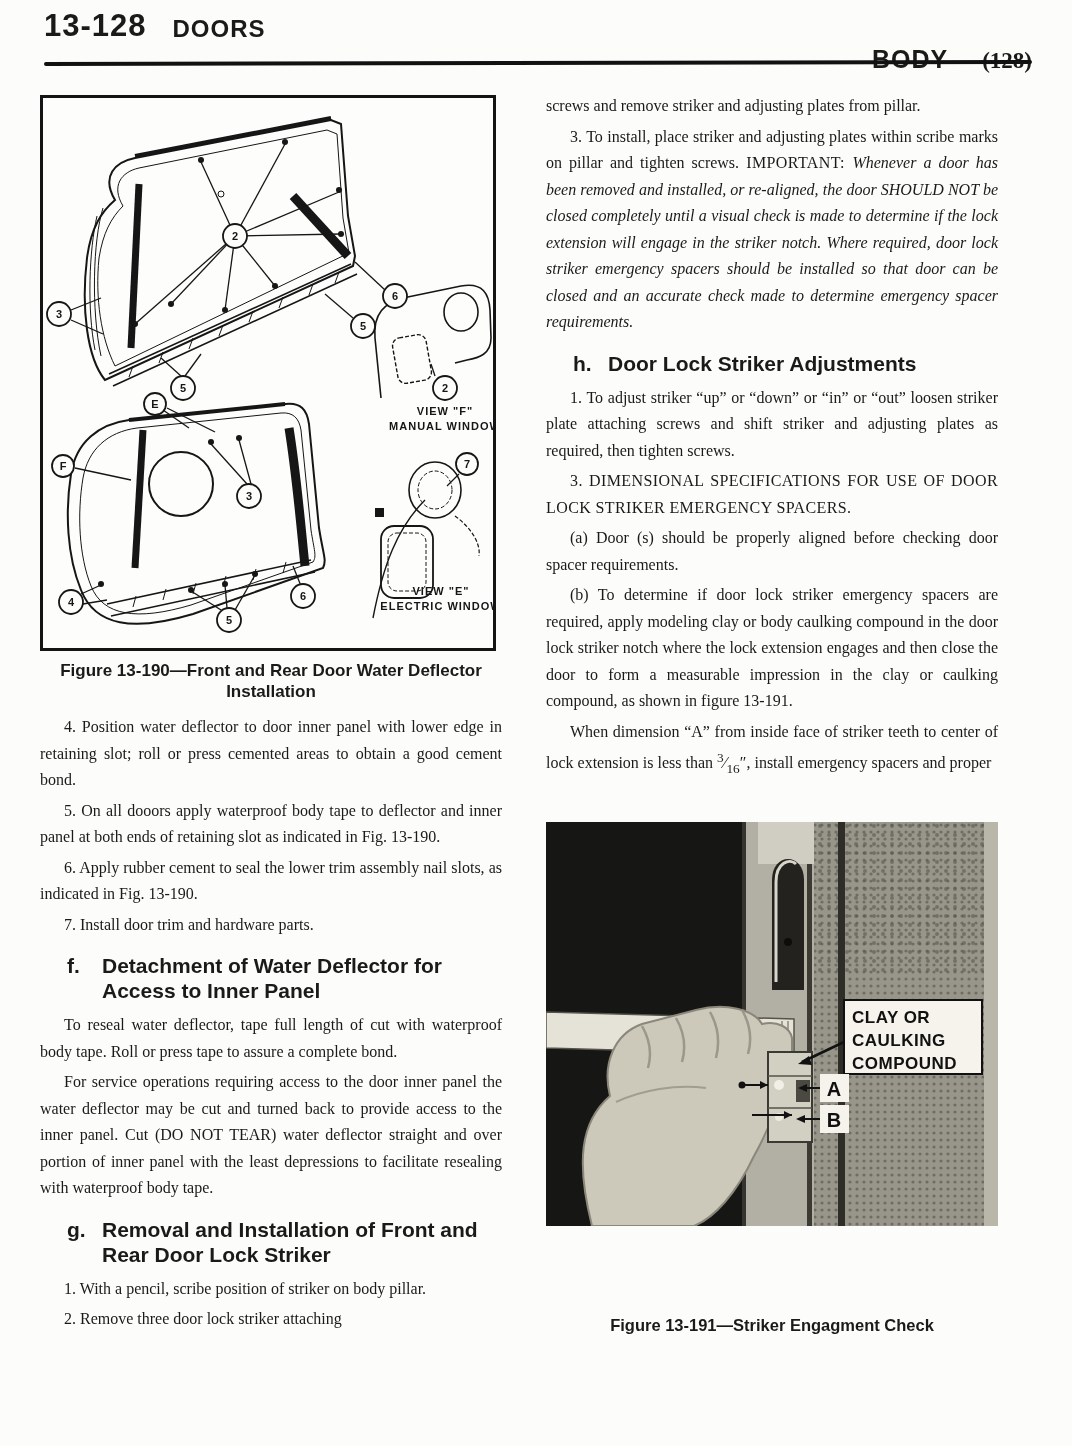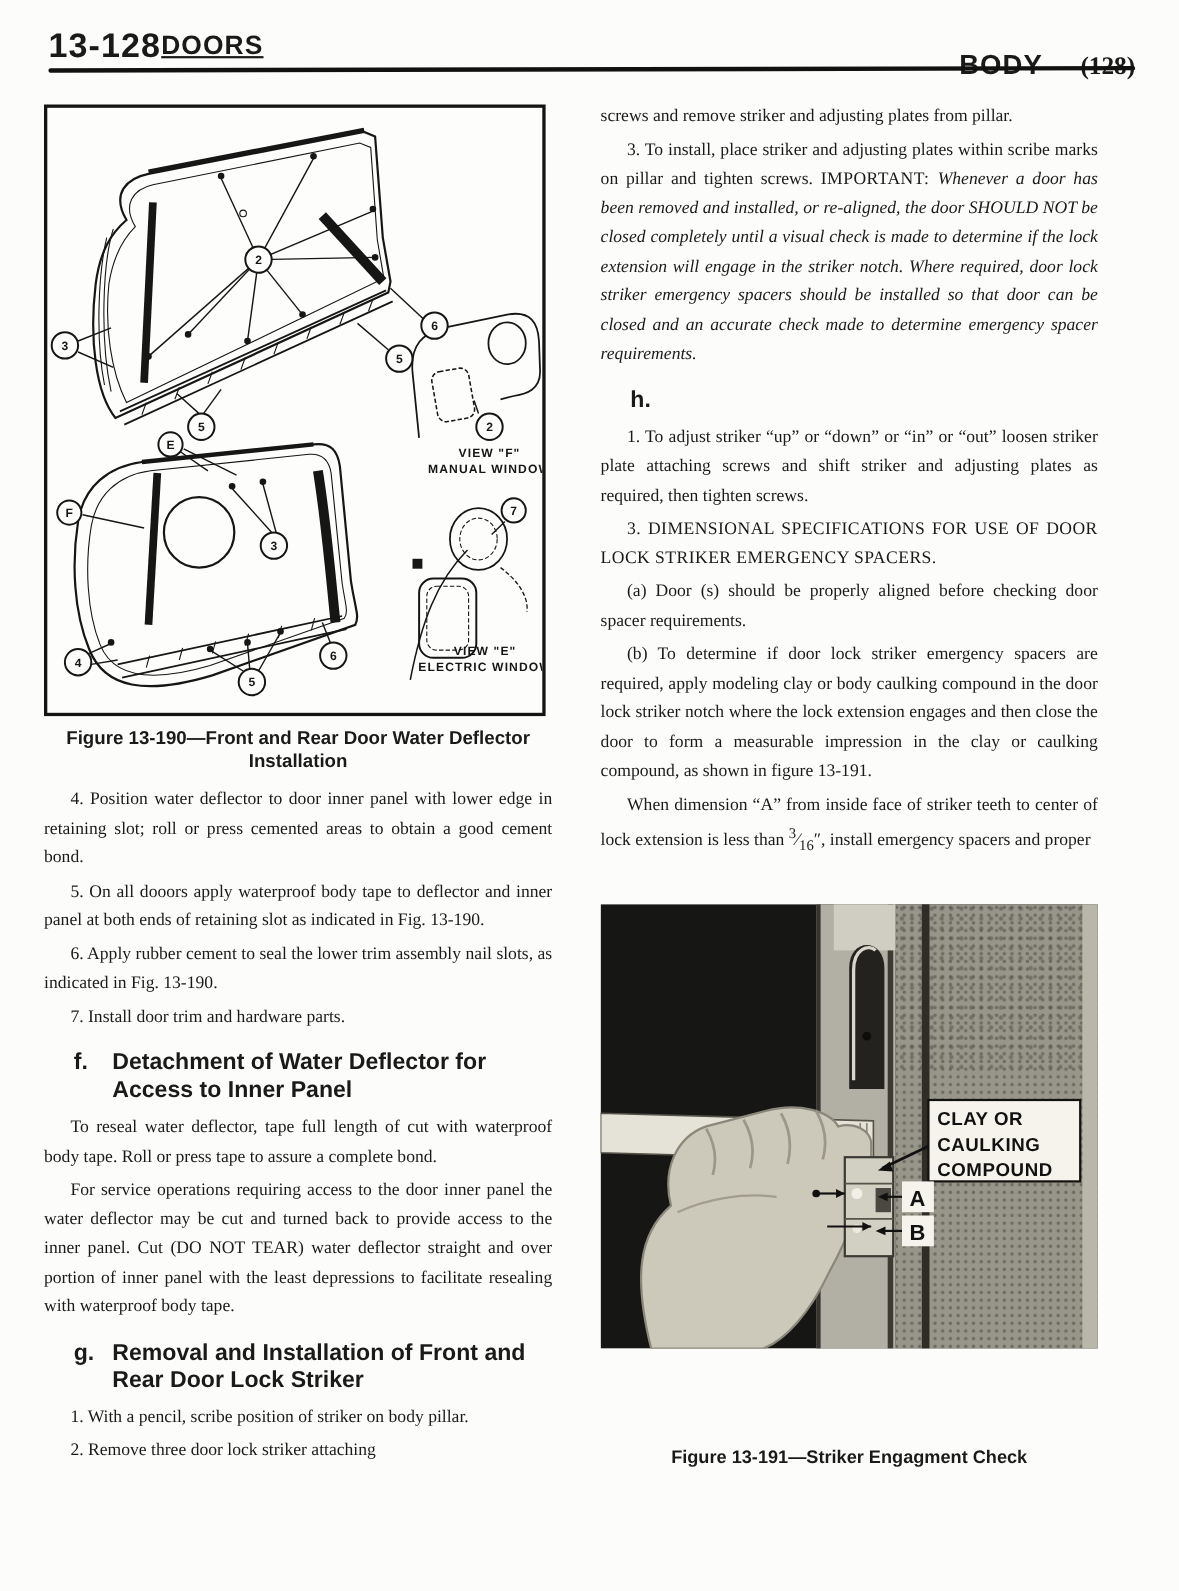--- a/index.html
+++ b/index.html
@@ -2,23 +2,23 @@
 <html><head>
 <meta charset="utf-8">
 <style>
   html,body{margin:0;padding:0;background:#e8e8e6;}
   #page{
     position:relative;width:1072px;height:1446px;margin:0 auto;
     background:#fcfcfa;color:#1a1a18;overflow:hidden;
     font-family:"Liberation Serif",serif;
   }
   
-  .hdr-left{position:absolute;left:44px;top:26px;display:flex;align-items:center;}
+  .hdr-left{position:absolute;left:44px;top:10px;display:flex;align-items:flex-end;gap:26px;}
   .hdr-code{font:bold 31px/1 "Liberation Sans",sans-serif;letter-spacing:1px;}
-  .hdr-doors{font:bold 24px/1 "Liberation Sans",sans-serif;letter-spacing:1px;text-decoration:underline;}
+  .hdr-doors{font:bold 24px/1 "Liberation Sans",sans-serif;letter-spacing:1px;}
   .hdr-right{position:absolute;right:40px;top:47px;display:flex;align-items:baseline;gap:34px;}
   .hdr-body{font:bold 25px/1 "Liberation Sans",sans-serif;letter-spacing:1px;}
   .hdr-page{font:bold 23px/1 "Liberation Serif",serif;}
   .hdr-rule{position:absolute;left:44px;top:61px;width:988px;height:4px;background:#111;
     transform:rotate(-0.12deg);border-radius:2px;}
   
   .col{position:absolute;top:95px;}
   .col-left{left:40px;width:462px;}
   .col-right{left:546px;width:452px;top:93px;}
   .bodytext{font-size:16px;line-height:26.5px;text-align:justify;margin:0 0 4px 0;}
@@ -227,20 +227,21 @@
   </div>
 
   <div class="col col-right">
 
     <p class="bodytext">screws and remove striker and adjusting plates from pillar.</p>
 
     <p class="bodytext ind"><span>3.  To install, place striker and adjusting plates within scribe marks on pillar and tighten screws. </span><span class="caps">IMPORTANT: </span><span class="it">Whenever a door has been removed and installed, or re-aligned, the door SHOULD NOT be closed completely until a visual check is made to determine if the lock extension will engage in the striker notch. Where required, door lock striker emergency spacers should be installed so that door can be closed and an accurate check made to determine emergency spacer requirements.</span></p>
 
     <div class="subhead">
       <span class="let">h.</span>
+      <span class="txt">Door Lock Striker Adjustments</span>
     </div>
 
     <p class="bodytext ind">1.  To adjust striker “up” or “down” or “in” or “out” loosen striker plate attaching screws and shift striker and adjusting plates as required, then tighten screws.</p>
     <p class="bodytext ind caps">3.  DIMENSIONAL SPECIFICATIONS FOR USE OF DOOR LOCK STRIKER EMERGENCY SPACERS.</p>
     <p class="bodytext ind">(a)  Door (s) should be properly aligned before checking door spacer requirements.</p>
     <p class="bodytext ind">(b)  To determine if door lock striker emergency spacers are required, apply modeling clay or body caulking compound in the door lock striker notch where the lock extension engages and then close the door to form a measurable impression in the clay or caulking compound, as shown in figure 13-191.</p>
 
     <p class="bodytext ind"><span>When dimension “A” from inside face of striker teeth to center of lock extension is less than </span><sup>3</sup><span>⁄</span><sub>16</sub><span>″, install emergency spacers and proper</span></p>
 
     <div class="photobox">

